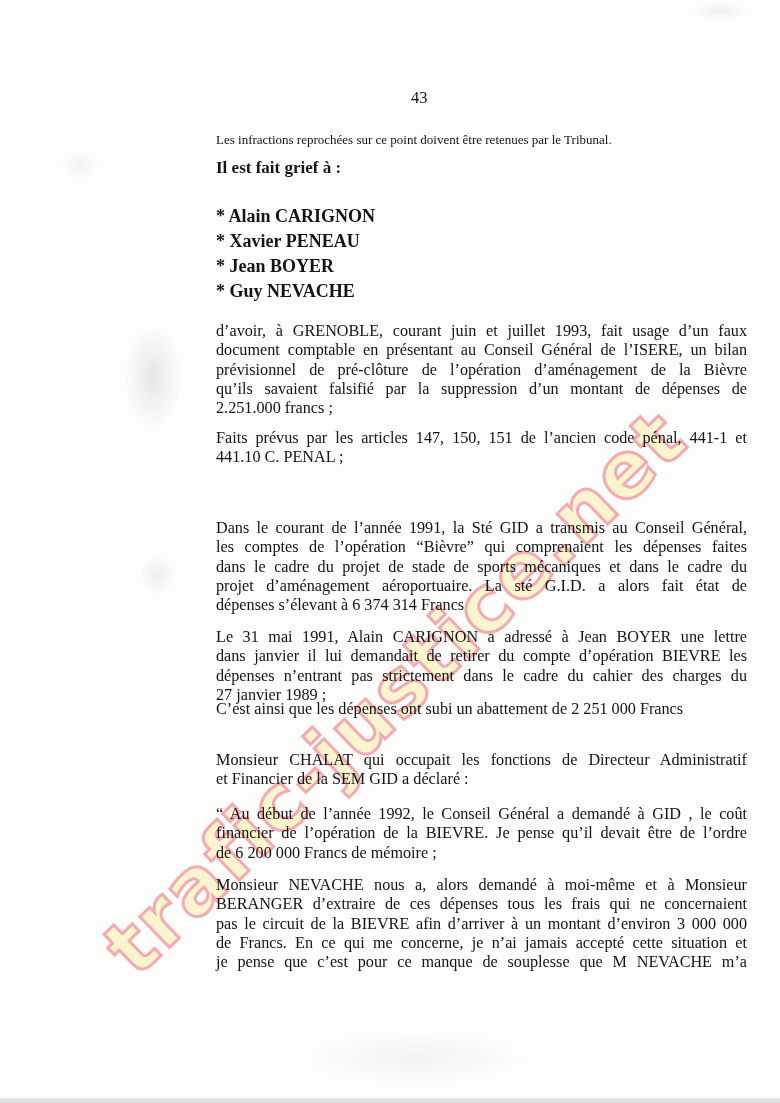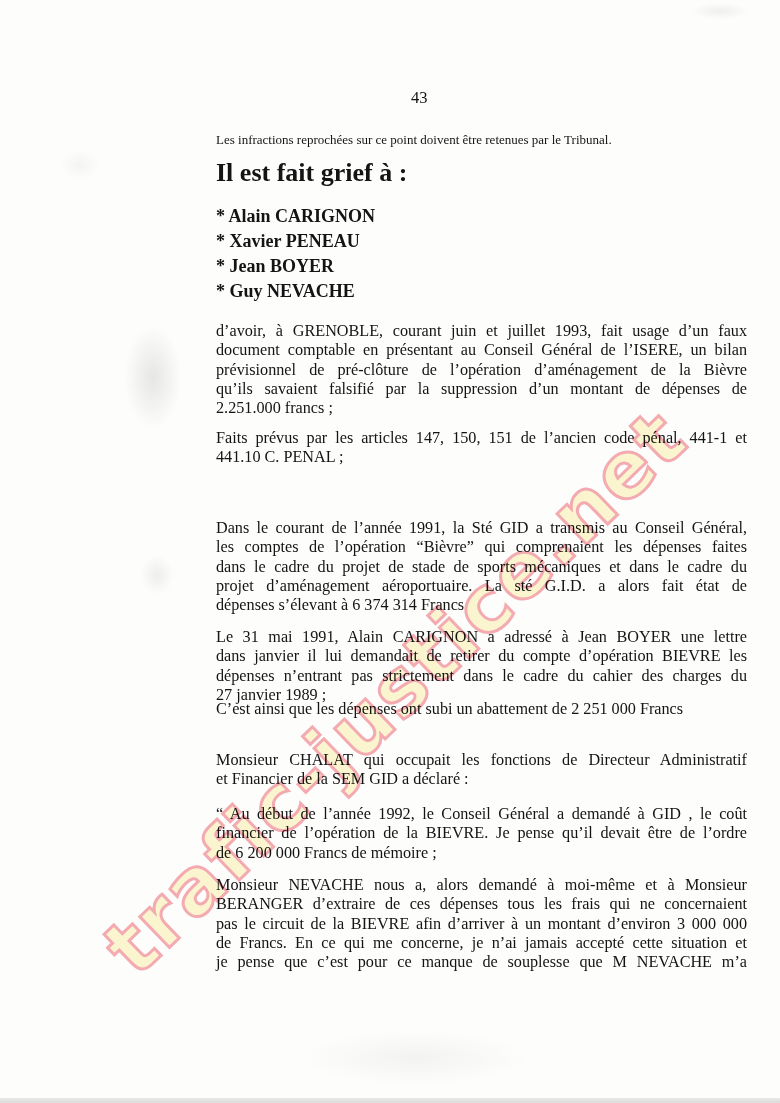--- a/index.html
+++ b/index.html
@@ -17,21 +17,21 @@
   #page-number {
     left: 411px; top: 88px;
     font-size: 16.5px;
   }
   #intro {
     left: 216px; top: 130px; width: 532px;
     font-size: 13px;
   }
   #heading {
     left: 216px; top: 158px; width: 532px;
-    font-size: 26px; font-weight: bold;
+    font-size: 17px; font-weight: bold;
   }
   #names {
     left: 216px; top: 204px; width: 532px;
     font-size: 18px; font-weight: bold;
   }
   #names .tline { line-height: 25px; text-align: left; }
 
   .para {
     left: 216px; width: 531px;
     font-size: 16.2px;

